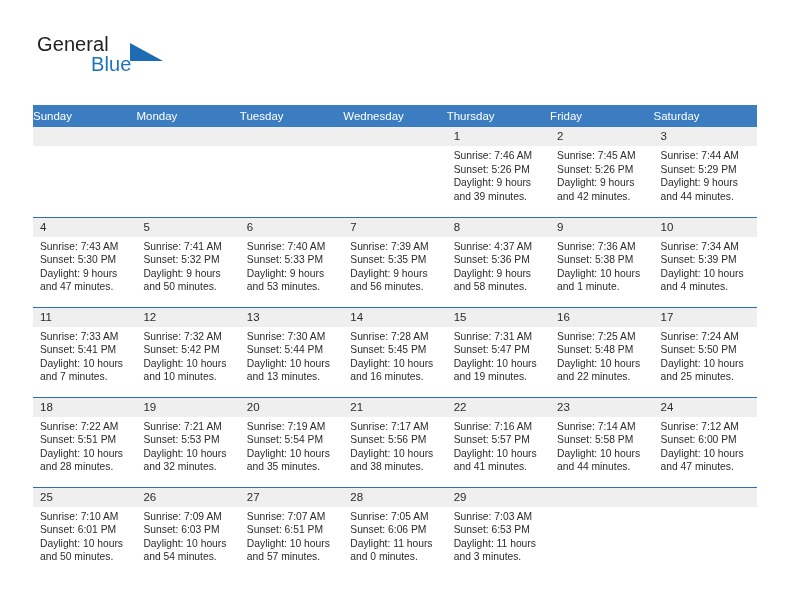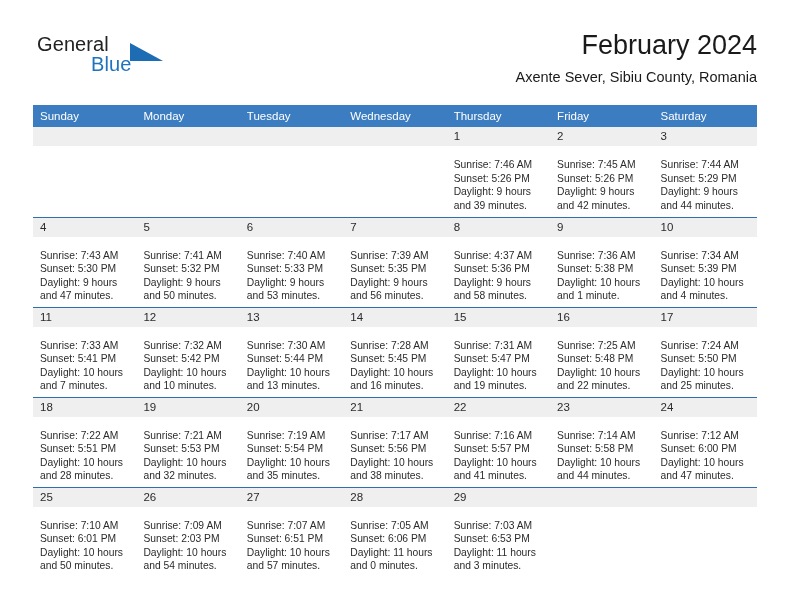--- a/index.html
+++ b/index.html
@@ -93,21 +93,21 @@
     width: 724px;
     border-collapse: collapse;
     table-layout: fixed;
   }
   .calendar th {
     background: #3b7dc0;
     color: #ffffff;
     font-size: 11.5px;
     font-weight: normal;
     text-align: left;
-    padding: 5px 0 5px 7px;
+    padding: 5px 0 5px 0;
     height: 19px;
     box-sizing: border-box;
   }
   .calendar td {
     vertical-align: top;
     padding: 0;
     width: 103.4px;
     height: 90px;
     box-sizing: border-box;
     border-top: 1.4px solid #2f6fb0;
@@ -126,21 +126,21 @@
     line-height: 19px;
     font-size: 11.5px;
     color: #2b2b2b;
     padding-left: 7px;
     box-sizing: border-box;
   }
   td.empty .daynum {
     background: #efefef;
   }
   .details {
-    padding: 12px 6px 0 7px;
+    padding: 3px 6px 0 7px;
     font-size: 10.3px;
     line-height: 13.6px;
     color: #2b2b2b;
   }
   .details div {
     white-space: nowrap;
   }
 </style>
 </head>
 <body>
@@ -148,24 +148,20 @@
 <div class="page">
 
   <div class="top">
 
     <div class="brand">
       <span class="brand-general">General</span>
       <span class="brand-triangle"></span>
       <span class="brand-blue">Blue</span>
     </div>
 
-    <div class="title-block">
-      <div class="month-title">February 2024</div>
-      <div class="location">Axente Sever, Sibiu County, Romania</div>
-    </div>
 
   </div>
 
   <table class="calendar">
     <thead>
       <tr>
         <th>Sunday</th>
         <th>Monday</th>
         <th>Tuesday</th>
         <th>Wednesday</th>
@@ -477,21 +473,21 @@
                 <div>Daylight: 10 hours</div>
                 <div>and 50 minutes.</div>
               </div>
             </div>
           </td>
           <td>
             <div class="cell-inner">
               <div class="daynum">26</div>
               <div class="details">
                 <div>Sunrise: 7:09 AM</div>
-                <div>Sunset: 2:03 PM</div>
+                <div>Sunset: 6:03 PM</div>
                 <div>Daylight: 10 hours</div>
                 <div>and 54 minutes.</div>
               </div>
             </div>
           </td>
           <td>
             <div class="cell-inner">
               <div class="daynum">27</div>
               <div class="details">
                 <div>Sunrise: 7:07 AM</div>

